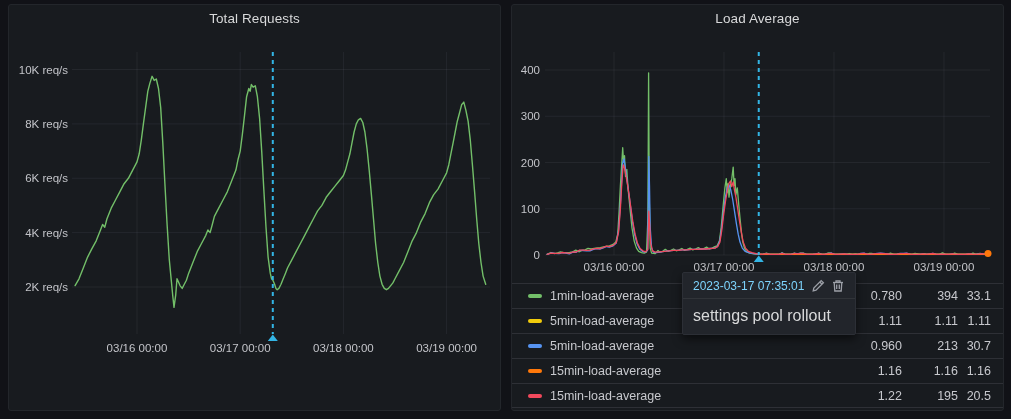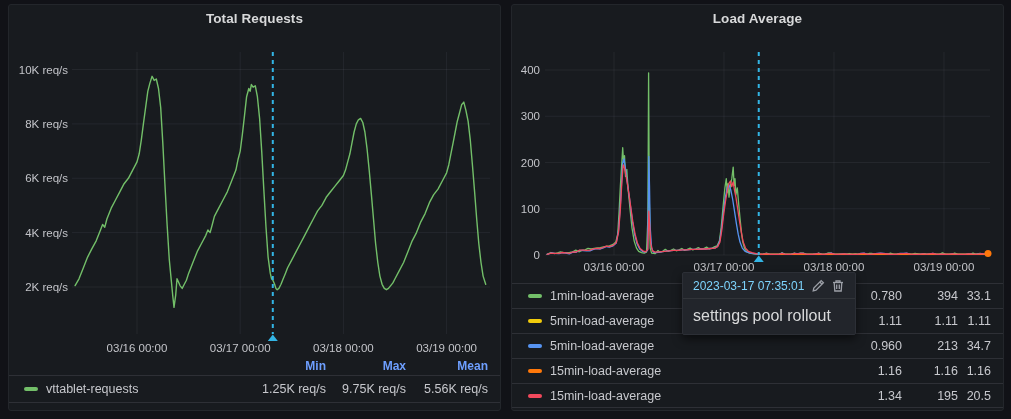--- a/index.html
+++ b/index.html
@@ -15,21 +15,21 @@
     position:absolute; top:4px; width:493px; height:407px;
     background:#181b1f;
     border:1px solid #23262b;
     border-radius:3px;
   }
   #panel-left { left:8px; }
   #panel-right { left:511px; }
   .panel-title {
     position:absolute; top:6px; left:0; right:0; height:18px;
     text-align:center;
-    font-size:13.5px; font-weight:700; color:#d8d9da;
+    font-size:13.5px; font-weight:400; color:#d8d9da;
     letter-spacing:.1px;
     cursor:pointer;
   }
   svg.chart { position:absolute; left:0; top:0; overflow:visible; }
   .axis-text { font-family:"Liberation Sans", sans-serif; font-size:11.5px; fill:#c3c4c9; }
   
   .legend { position:absolute; left:0; right:0; font-size:12.5px; }
   .legend-left { top:352px; }
   .lheaders {
     display:grid; grid-template-columns:1fr 85px 80px 82px;
@@ -96,35 +96,20 @@
       <text x="231.2" y="347" text-anchor="middle" class="axis-text">03/17 00:00</text>
       <line x1="334.4" y1="47" x2="334.4" y2="329" stroke="rgba(204,204,220,0.07)" stroke-width="1"></line>
       <text x="334.4" y="347" text-anchor="middle" class="axis-text">03/18 00:00</text>
       <line x1="437.59999999999997" y1="47" x2="437.59999999999997" y2="329" stroke="rgba(204,204,220,0.07)" stroke-width="1"></line>
       <text x="437.59999999999997" y="347" text-anchor="middle" class="axis-text">03/19 00:00</text>
       <path d="M66.1 280.6L70.0 273.8L74.3 263.0L78.6 252.1L82.8 243.9L87.2 235.8L91.5 224.9L93.6 219.5L95.8 222.2L97.9 214.0L102.2 203.2L106.5 195.0L110.8 186.8L115.1 178.7L119.4 173.3L123.7 165.1L128.0 156.9L130.2 148.8L132.3 135.2L134.4 118.9L136.6 102.6L138.8 86.3L140.9 78.1L143.1 71.3L145.2 75.4L147.3 74.0L149.5 83.5L151.7 102.6L153.8 137.9L155.9 178.7L158.1 219.5L160.3 254.8L162.4 276.6L163.7 290.2L165.0 302.4L166.7 290.2L168.0 273.8L169.3 276.6L171.0 280.6L173.2 283.4L175.3 279.3L177.4 275.2L179.6 268.4L183.9 257.5L188.2 246.7L192.5 238.5L196.8 230.3L198.9 224.9L201.1 227.6L203.3 219.5L205.4 211.3L209.7 203.2L214.0 195.0L218.3 186.8L222.6 176.0L226.9 165.1L229.1 154.2L231.2 146.1L233.3 129.8L235.5 110.7L237.6 91.7L239.8 83.5L241.1 86.3L242.4 79.5L244.1 82.2L246.3 80.8L248.4 91.7L250.6 113.4L252.7 146.1L254.8 184.1L257.0 222.2L259.1 252.1L261.3 268.4L262.6 273.8L263.9 275.2L265.6 279.3L266.9 283.4L268.2 284.7L269.9 283.4L272.0 279.3L274.2 273.8L276.4 268.4L278.5 263.0L282.8 254.8L287.1 246.7L291.4 238.5L295.7 230.3L300.0 222.2L304.3 214.0L308.6 205.9L312.9 200.4L317.2 192.3L321.5 186.8L325.8 181.4L330.1 176.0L334.4 170.5L336.5 165.1L338.7 156.9L340.9 148.8L343.0 137.9L345.1 127.0L347.3 118.9L349.4 114.8L351.6 113.4L353.8 117.5L355.9 127.0L358.0 143.3L360.2 165.1L362.4 189.6L364.5 214.0L366.6 238.5L368.8 257.5L370.9 271.1L373.1 279.3L375.3 283.4L377.4 284.7L379.5 283.4L381.7 280.6L383.9 277.9L386.0 273.8L390.3 265.7L394.6 257.5L398.9 246.7L403.2 235.8L407.5 227.6L411.8 216.8L416.1 208.6L420.4 197.7L424.7 189.6L429.0 184.1L433.3 176.0L437.6 167.8L439.8 159.7L441.9 148.8L444.1 137.9L446.2 127.0L448.3 116.2L450.5 108.0L452.6 99.8L454.8 97.1L456.9 105.3L459.1 116.2L461.3 135.2L463.4 159.7L465.6 186.8L467.7 214.0L469.8 238.5L472.0 257.5L474.1 271.1L476.7 279.3" fill="none" stroke="#73bf69" stroke-width="1.4" stroke-linejoin="round" stroke-linecap="round"></path>
       <line x1="263.794" y1="47" x2="263.794" y2="329" stroke="#33b5e5" stroke-width="2" stroke-dasharray="4,4"></line>
       <polygon points="258.794,336 268.794,336 263.794,329.5" fill="#33b5e5"></polygon>
     </svg>
   <div class="panel-title">Total Requests</div>
-  <div class="legend legend-left">
-    <div class="lheaders">
-      <span style="text-align:left"></span>
-      <span>Min</span>
-      <span>Max</span>
-      <span>Mean</span>
-    </div>
-    <div class="lrow">
-      <span class="swatch" style="background: rgb(115, 191, 105);"></span>
-      <span class="lname">vttablet-requests</span>
-      <span class="lval">1.25K req/s</span>
-      <span class="lval">9.75K req/s</span>
-      <span class="lval">5.56K req/s</span>
-    </div>
-  </div>
 </section>
 
 <section class="panel" id="panel-right">
   <svg class="chart" id="chart-right" width="491" height="405">
       <line x1="33" y1="250" x2="478" y2="250" stroke="rgba(204,204,220,0.07)" stroke-width="1"></line>
       <text x="28" y="254" text-anchor="end" class="axis-text">0</text>
       <line x1="33" y1="203.75" x2="478" y2="203.75" stroke="rgba(204,204,220,0.07)" stroke-width="1"></line>
       <text x="28" y="207.75" text-anchor="end" class="axis-text">100</text>
       <line x1="33" y1="157.5" x2="478" y2="157.5" stroke="rgba(204,204,220,0.07)" stroke-width="1"></line>
       <text x="28" y="161.5" text-anchor="end" class="axis-text">200</text>
@@ -163,33 +148,33 @@
       <span class="lname">5min-load-average</span>
       <span class="lval">1.11</span>
       <span class="lval">1.11</span>
       <span class="lval">1.11</span>
     </div>
     <div class="lrow">
       <span class="swatch" style="background: rgb(87, 148, 242);"></span>
       <span class="lname">5min-load-average</span>
       <span class="lval">0.960</span>
       <span class="lval">213</span>
-      <span class="lval">34.7</span>
+      <span class="lval">30.7</span>
     </div>
     <div class="lrow">
       <span class="swatch" style="background: rgb(255, 120, 10);"></span>
       <span class="lname">15min-load-average</span>
       <span class="lval">1.16</span>
       <span class="lval">1.16</span>
       <span class="lval">1.16</span>
     </div>
     <div class="lrow">
       <span class="swatch" style="background: rgb(242, 73, 92);"></span>
       <span class="lname">15min-load-average</span>
-      <span class="lval">1.34</span>
+      <span class="lval">1.22</span>
       <span class="lval">195</span>
       <span class="lval">20.5</span>
     </div>
   </div>
 </section>
 
 <div class="anno-tooltip">
   <div class="anno-head">
     <span class="anno-time">2023-03-17 07:35:01</span>
     <span class="anno-icon">

